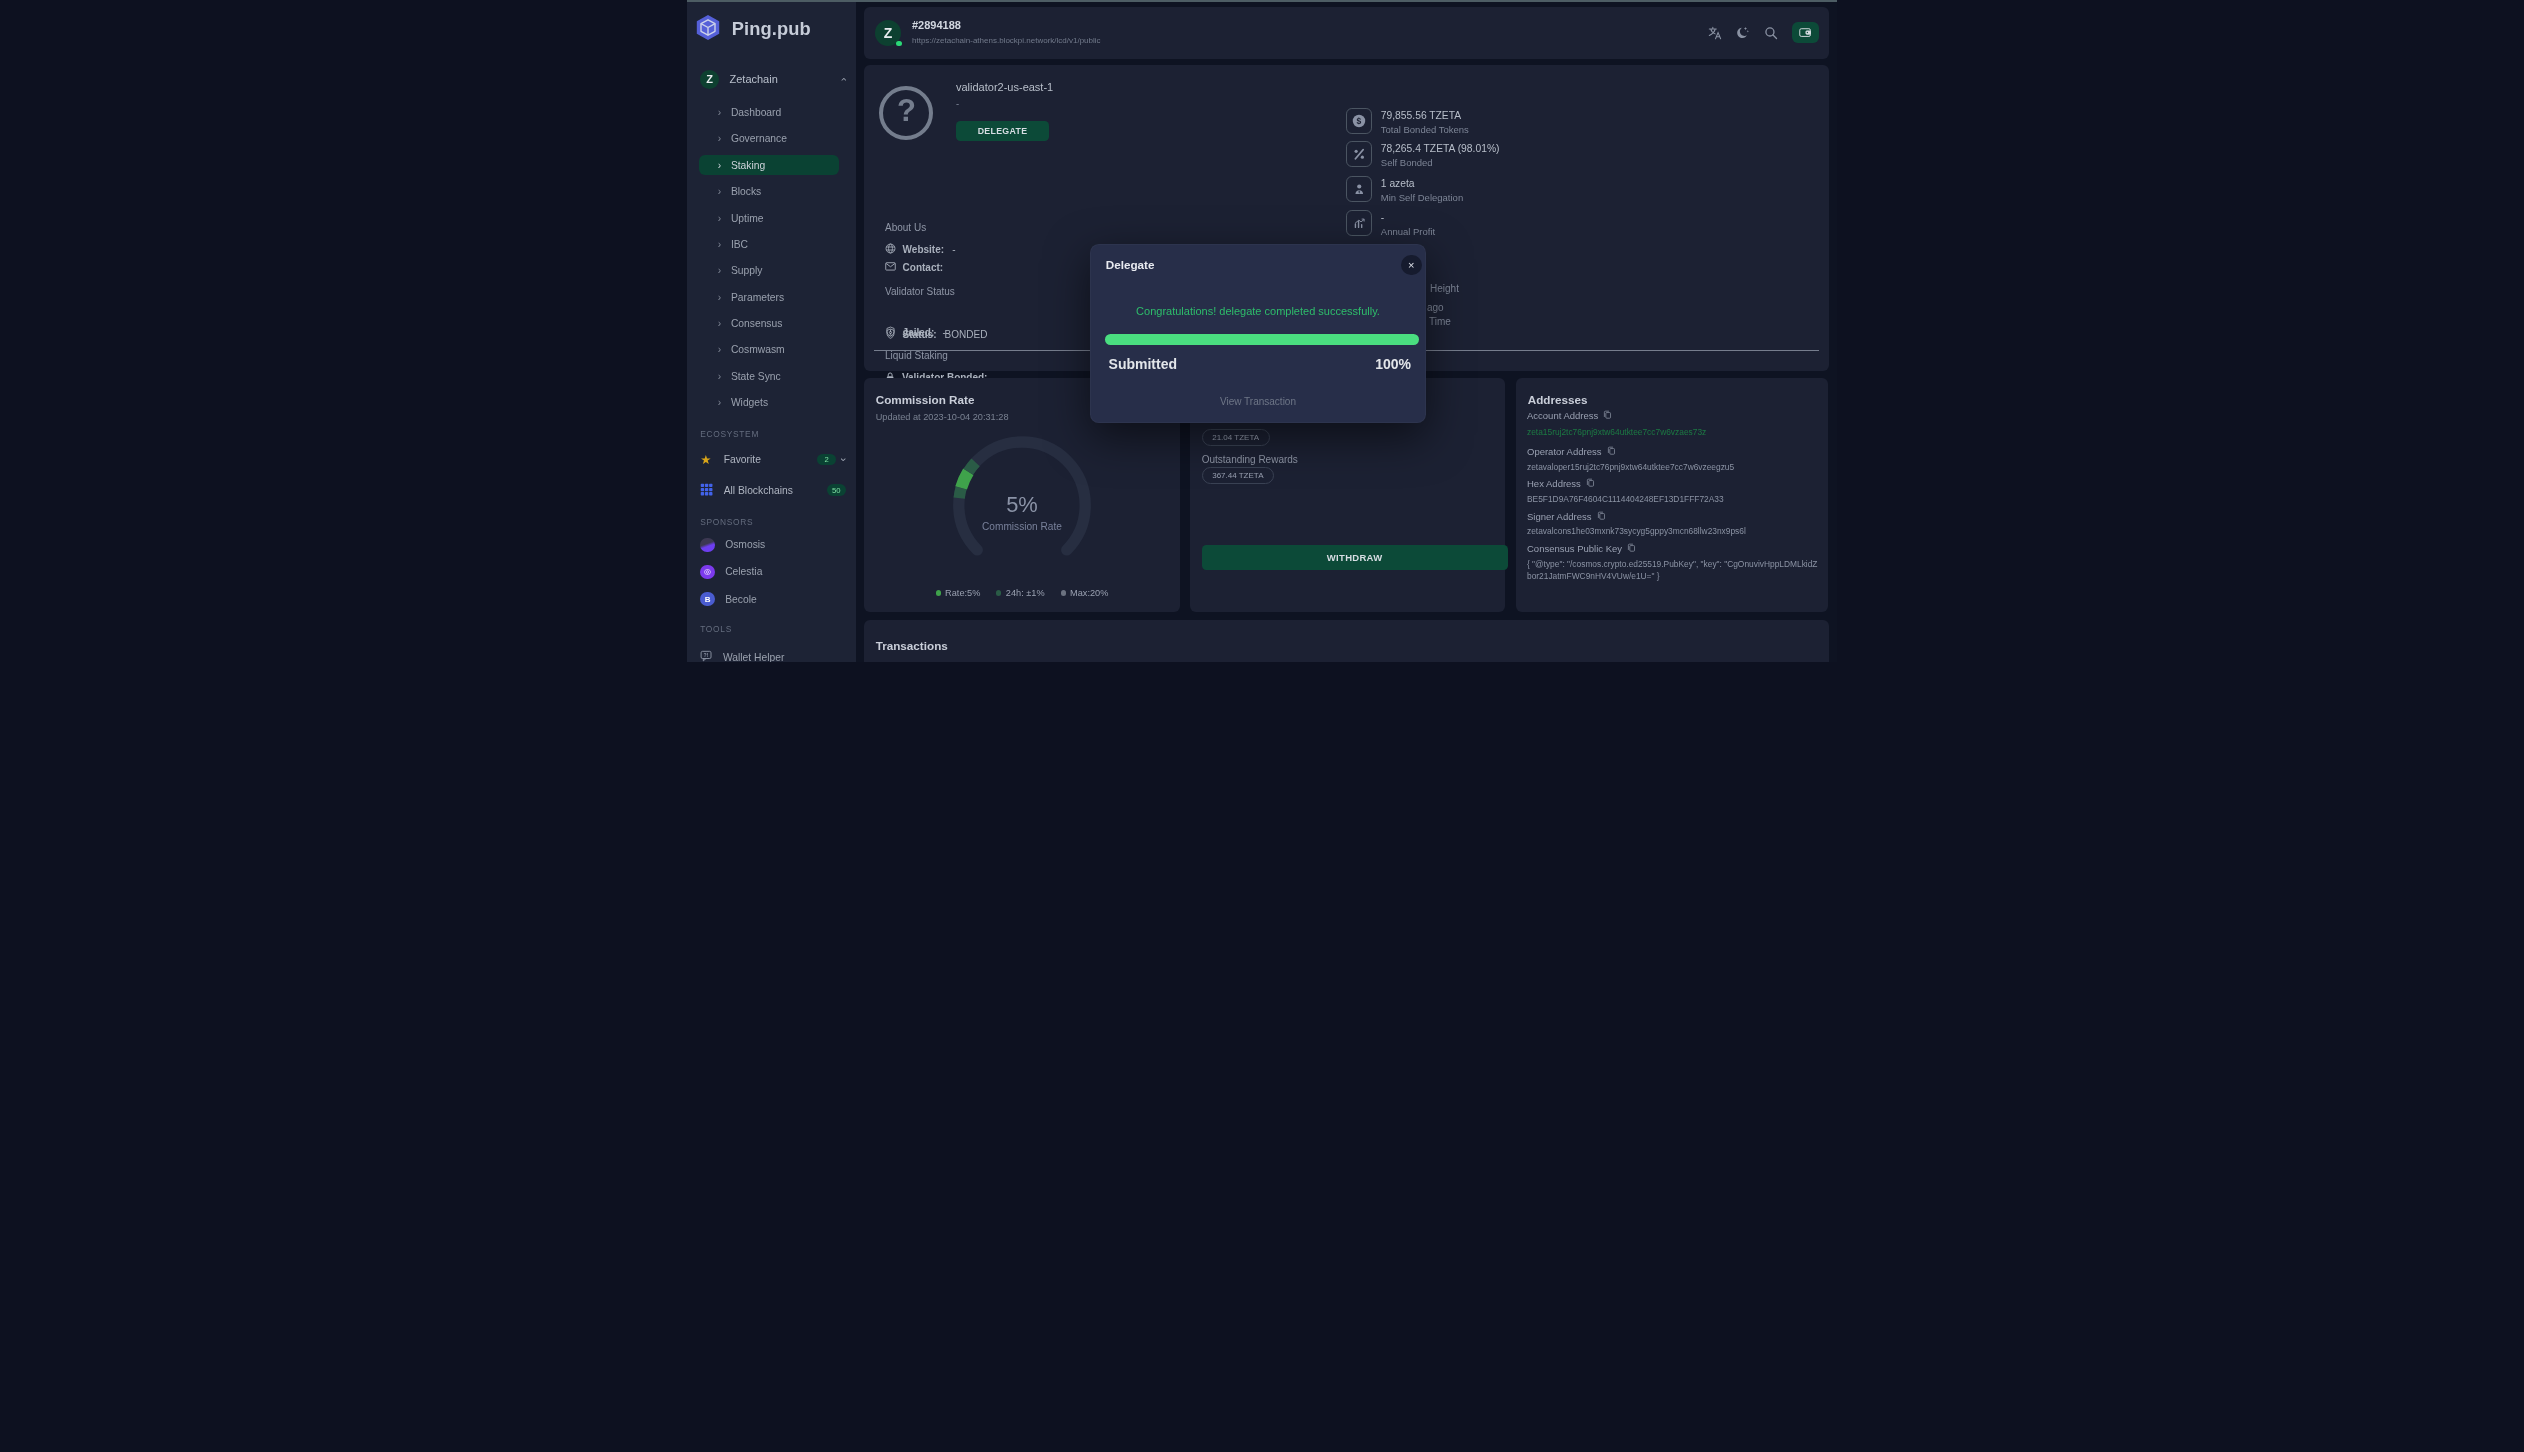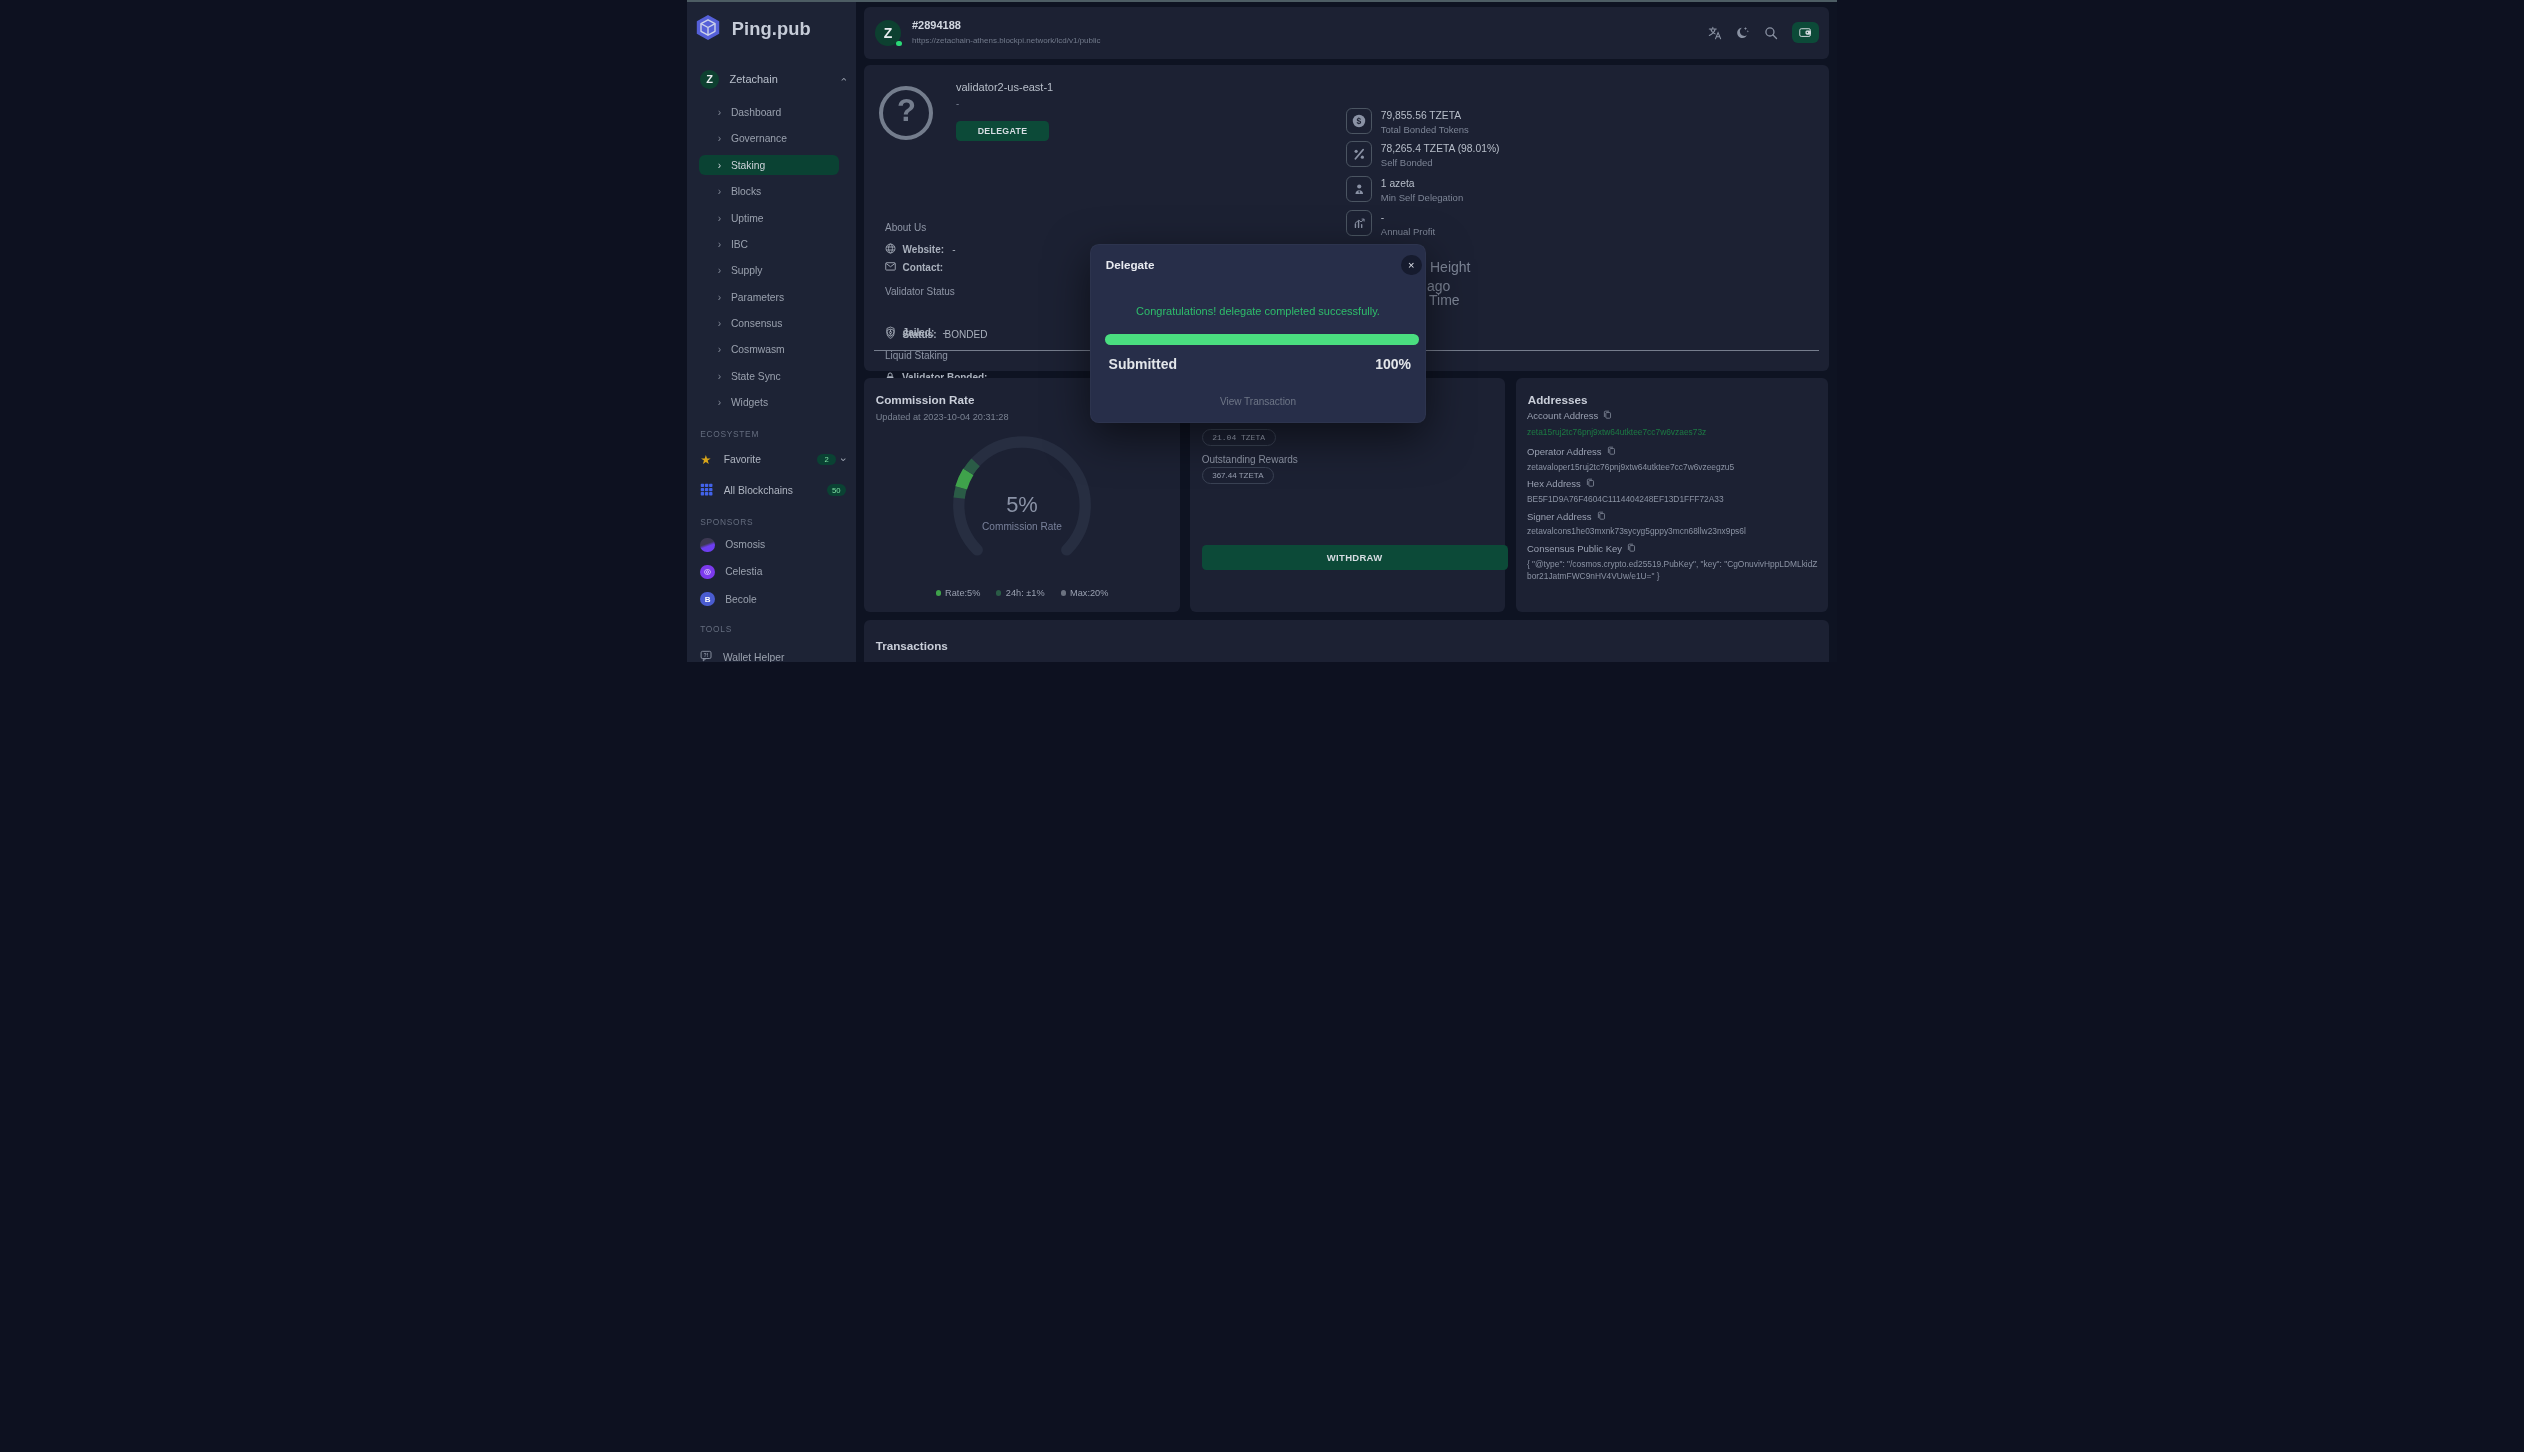--- a/index.html
+++ b/index.html
@@ -51,21 +51,21 @@
   .delegate-btn{position:absolute;left:92px;top:56px;width:93px;height:20px;font-size:8.8px;}
   .sec-label{position:absolute;left:21px;font-size:10px;color:#8f96a6;}
   .info-row{position:absolute;left:21px;display:flex;align-items:center;gap:6.6px;font-size:10px;color:#aab1bd;}
   .info-row b{font-weight:bold;}
   .info-row .val{font-weight:normal;color:#aab1bd;margin-left:1.5px;}
   .divider{position:absolute;left:10.3px;right:10.3px;top:285px;border-top:0.7px solid #868d9d;opacity:.85;}
   .stat{position:absolute;left:482px;display:flex;gap:8.8px;}
   .stat-icon{width:26px;height:26px;border-radius:5.9px;border:0.7px solid #4b5562;display:flex;align-items:center;justify-content:center;}
   .stat-val{font-size:10.3px;color:#b8bfca;padding-top:1.5px;}
   .stat-lbl{font-size:9.5px;color:#7d8596;margin-top:3.7px;}
-  .fragment{position:absolute;font-size:14px;color:#7d8596;}
+  .fragment{position:absolute;font-size:10px;color:#7d8596;margin-top:24px;}
 
   
   .comm-card{left:177px;top:378px;width:316px;height:234px;}
   .card-title{position:absolute;left:11.7px;top:14.7px;font-size:11.7px;font-weight:bold;color:#c9ced9;}
   .comm-upd{position:absolute;left:11.7px;top:34px;font-size:9.2px;color:#7a8292;}
   .gauge{position:absolute;left:81px;top:50px;}
   .legend{position:absolute;left:0;right:0;top:210px;display:flex;justify-content:center;gap:16px;font-size:9.2px;color:#9aa1b1;}
   .legend .li{display:flex;align-items:center;gap:4.4px;}
   .dot{width:5.1px;height:5.1px;border-radius:50%;}
 
@@ -419,21 +419,21 @@
         </span>
       <span class="li">
           <span class="dot" style="background:#6b7280;"></span>
           <span>Max:20%</span>
         </span>
     </div>
   </div>
 
   <div class="card mid-card">
     <div class="mid-inner">
-      <span class="pill-out" style="left:4.4px;top:51px;font-family:Liberation Mono, monospace;">21.04 TZETA</span>
+      <span class="pill-out" style="left:4.4px;top:51px;">21.04 TZETA</span>
       <div class="out-lbl">Outstanding Rewards</div>
       <span class="pill-out" style="left:4.4px;top:89px;">367.44 TZETA</span>
       <button class="green-btn withdraw-btn">WITHDRAW</button>
     </div>
   </div>
 
   <div class="card addr-card">
     <div class="card-title">Addresses</div>
     <div class="addr-row-lbl" style="top:32px;">
         <span>Account Address</span>

